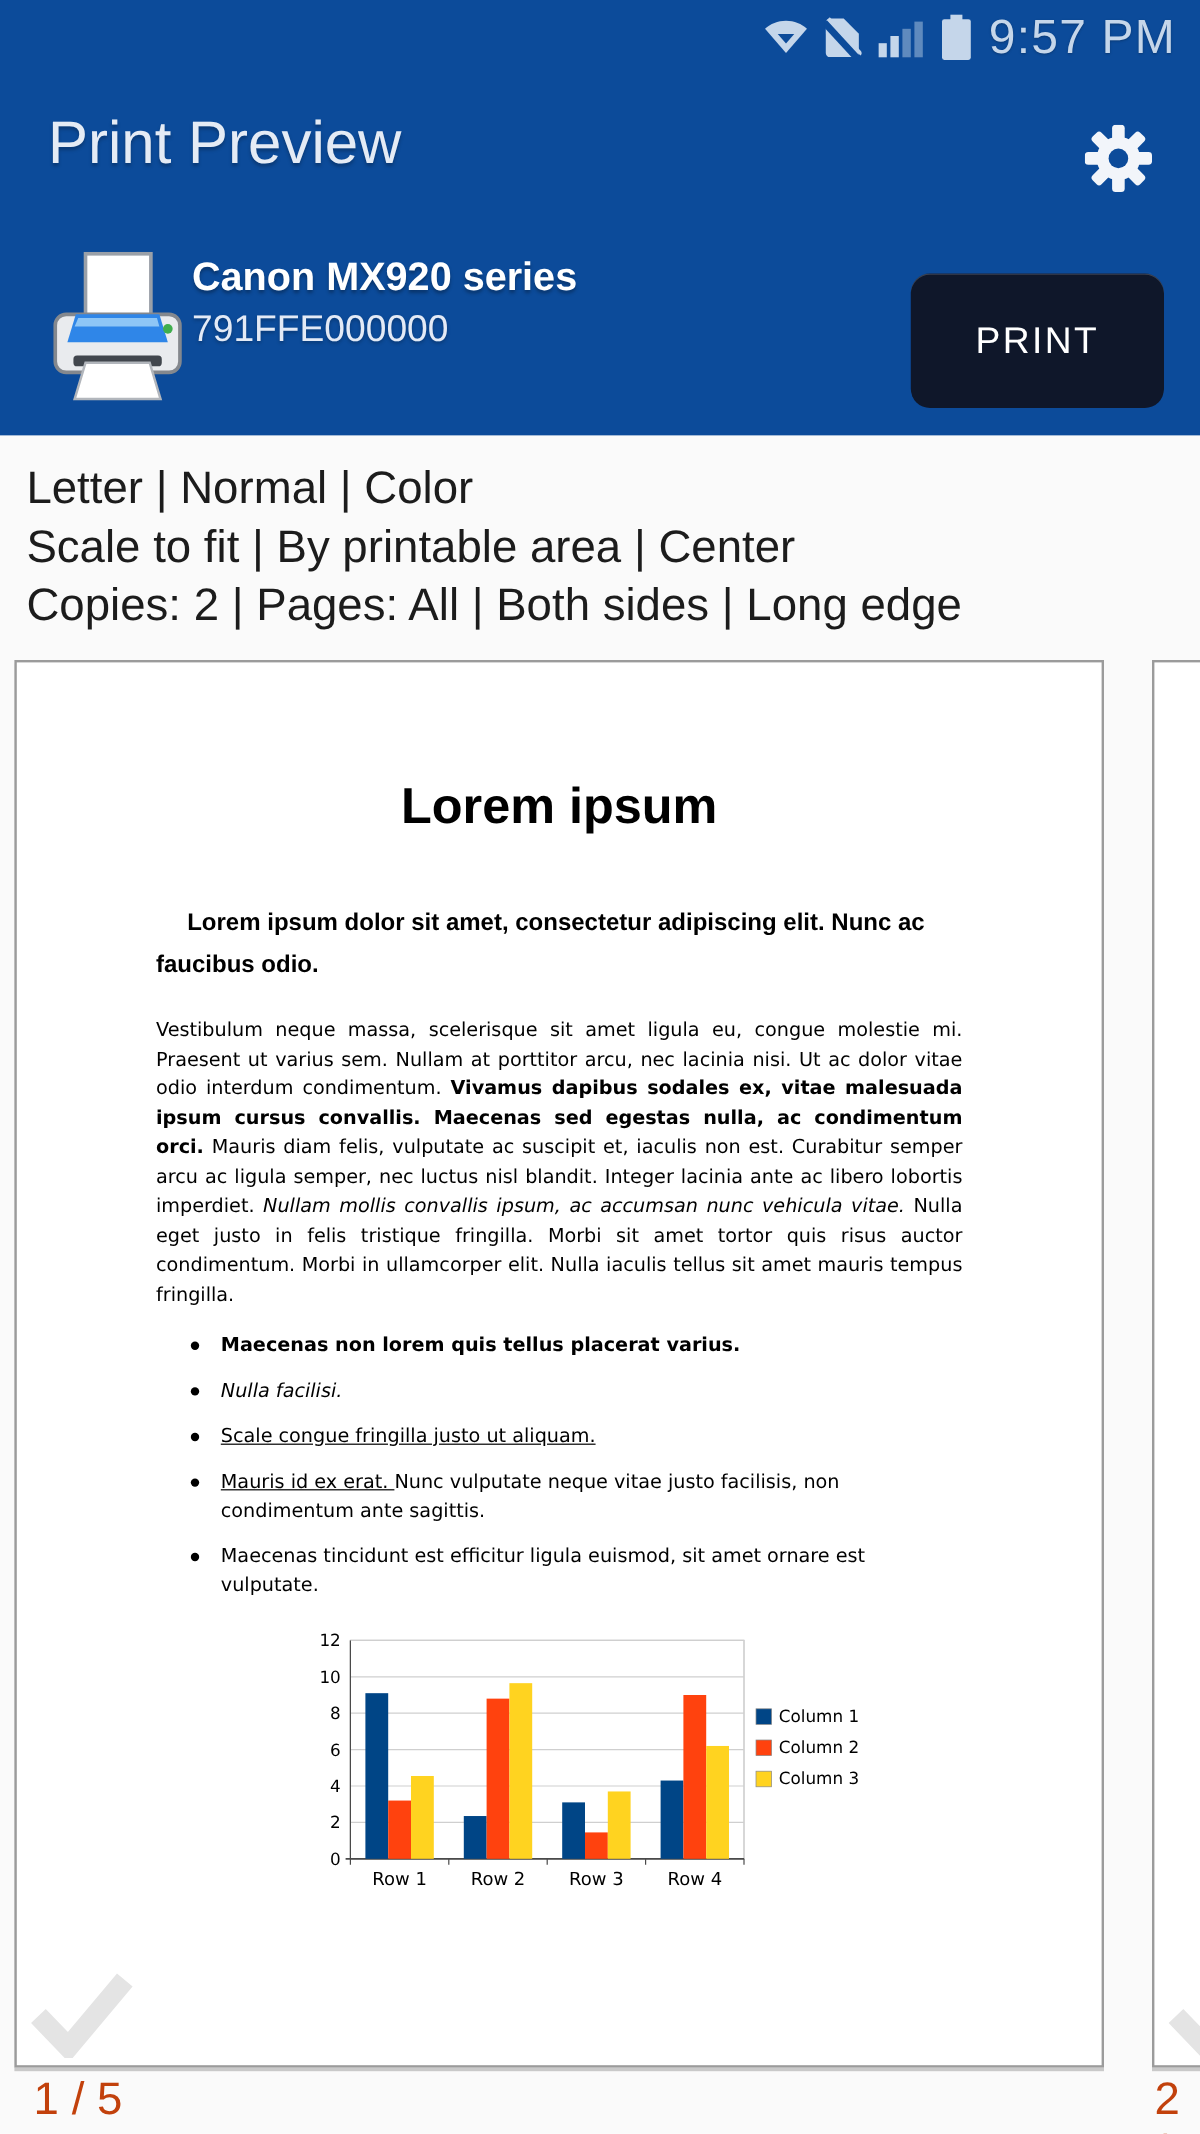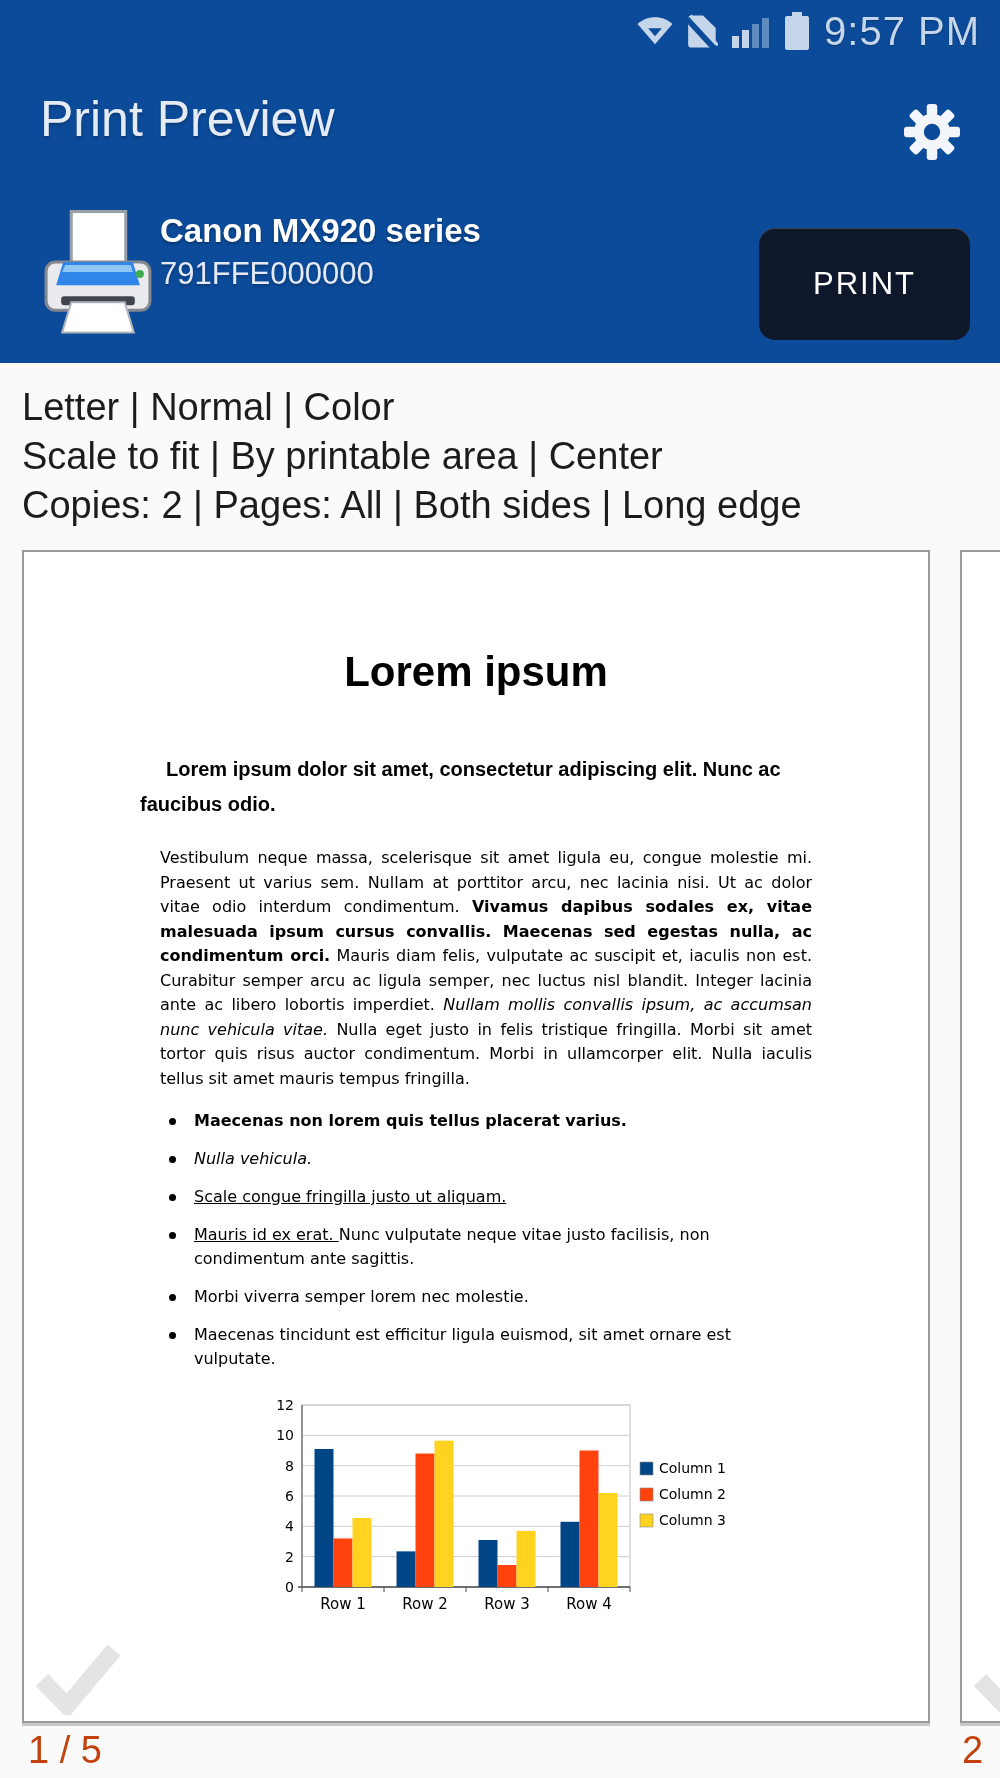--- a/index.html
+++ b/index.html
@@ -24,31 +24,31 @@
              background:#0f172a;display:flex;align-items:center;justify-content:center;
              color:#ffffff;font-size:31px;font-weight:500;letter-spacing:2px;cursor:pointer;
              box-shadow:inset 0 1px 0 rgba(255,255,255,.18);}
   
   .settings{position:absolute;left:0;top:363px;width:1000px;height:182px;background:#fafafa;
             padding-top:20px;box-sizing:border-box;}
   .settings div{margin-left:22px;font-size:38px;line-height:49px;color:#1c1c1c;}
   
   .page{position:absolute;top:550px;background:#ffffff;border:2px solid #9b9b9b;
         box-shadow:0 3px 0 #c9c9c9;box-sizing:border-box;}
-  .page1{left:22px;width:908px;height:1173px;}
+  .page1{left:12px;width:908px;height:1173px;}
   .page2{left:960px;width:62px;height:1173px;overflow:hidden;}
   .check{position:absolute;left:10px;bottom:6px;width:88px;height:76px;}
   
   .doc{position:absolute;left:0;top:0;right:0;bottom:0;padding:96px 116px 0 116px;overflow:hidden;
        color:#000;}
   .doc-title{text-align:center;font-size:42px;font-weight:bold;font-family:"Liberation Sans",sans-serif;}
   .doc-heading{margin-top:56px;font-size:20px;font-weight:bold;line-height:35px;text-indent:26px;
                font-family:"Liberation Sans",sans-serif;}
   .para1{margin-top:24px;font-family:"DejaVu Sans",sans-serif;font-size:16px;line-height:24.5px;
-         text-align:justify;margin-left:20px;}
+         text-align:justify;}
   .para2{margin-top:15px;font-family:"DejaVu Sans",sans-serif;font-size:16px;line-height:24px;}
   .doc ul{margin:18px 0 0 0;padding:0 0 0 54px;list-style:none;
           font-family:"DejaVu Sans",sans-serif;font-size:16px;}
   .doc li{position:relative;margin-bottom:14px;line-height:24px;}
   .doc li::before{content:"";position:absolute;left:-25px;top:9px;width:7px;height:7px;
                   border-radius:50%;background:#000;}
   .b{font-weight:bold;} .i{font-style:italic;} .u{text-decoration:underline;}
   .chart{margin:16px 0 0 122px;width:483px;height:245px;}
   .chart svg{font-family:"DejaVu Sans",sans-serif;}
   
@@ -127,24 +127,23 @@
     <div>Copies: 2 | Pages: All | Both sides | Long edge</div>
   </div>
 
   <div class="page page1">
     <div class="doc">
       <div class="doc-title">Lorem ipsum</div>
       <div class="doc-heading">Lorem ipsum dolor sit amet, consectetur adipiscing elit. Nunc ac faucibus odio.</div>
       <div class="para1"><span>Vestibulum neque massa, scelerisque sit amet ligula eu, congue molestie mi. Praesent ut varius sem. Nullam at porttitor arcu, nec lacinia nisi. Ut ac dolor vitae odio interdum condimentum. </span><span class="b">Vivamus dapibus sodales ex, vitae malesuada ipsum cursus convallis. Maecenas sed egestas nulla, ac condimentum orci.</span><span> Mauris diam felis, vulputate ac suscipit et, iaculis non est. Curabitur semper arcu ac ligula semper, nec luctus nisl blandit. Integer lacinia ante ac libero lobortis imperdiet. </span><span class="i">Nullam mollis convallis ipsum, ac accumsan nunc vehicula vitae.</span><span> Nulla eget justo in felis tristique fringilla. Morbi sit amet tortor quis risus auctor condimentum. Morbi in ullamcorper elit. Nulla iaculis tellus sit amet mauris tempus fringilla.</span></div>
       <ul>
         <li><span class="b">Maecenas non lorem quis tellus placerat varius.</span></li>
-        <li><span class="i">Nulla vehicula.</span></li>
+        <li><span class="i">Nulla facilisi.</span></li>
         <li><span class="u">Scale congue fringilla justo ut aliquam. </span></li>
         <li><span class="u">Mauris id ex erat. </span><span>Nunc vulputate neque vitae justo facilisis, non condimentum ante sagittis.</span></li>
-        <li><span>Morbi viverra semper lorem nec molestie.</span></li>
         <li><span>Maecenas tincidunt est efficitur ligula euismod, sit amet ornare est vulputate.</span></li>
       </ul>
       <div class="chart"><svg viewBox="0 0 483 245" width="100%" height="100%">
             <rect x="40" y="18" width="328" height="182" fill="none" stroke="#bdbdbd" stroke-width="1"></rect>
             <text x="32" y="205" text-anchor="end" font-size="14" fill="#000">0</text>
             <line x1="40" y1="169.66666666666666" x2="368" y2="169.66666666666666" stroke="#cfcfcf" stroke-width="1"></line>
             <text x="32" y="174.66666666666666" text-anchor="end" font-size="14" fill="#000">2</text>
             <line x1="40" y1="139.33333333333334" x2="368" y2="139.33333333333334" stroke="#cfcfcf" stroke-width="1"></line>
             <text x="32" y="144.33333333333334" text-anchor="end" font-size="14" fill="#000">4</text>
             <line x1="40" y1="109" x2="368" y2="109" stroke="#cfcfcf" stroke-width="1"></line>

